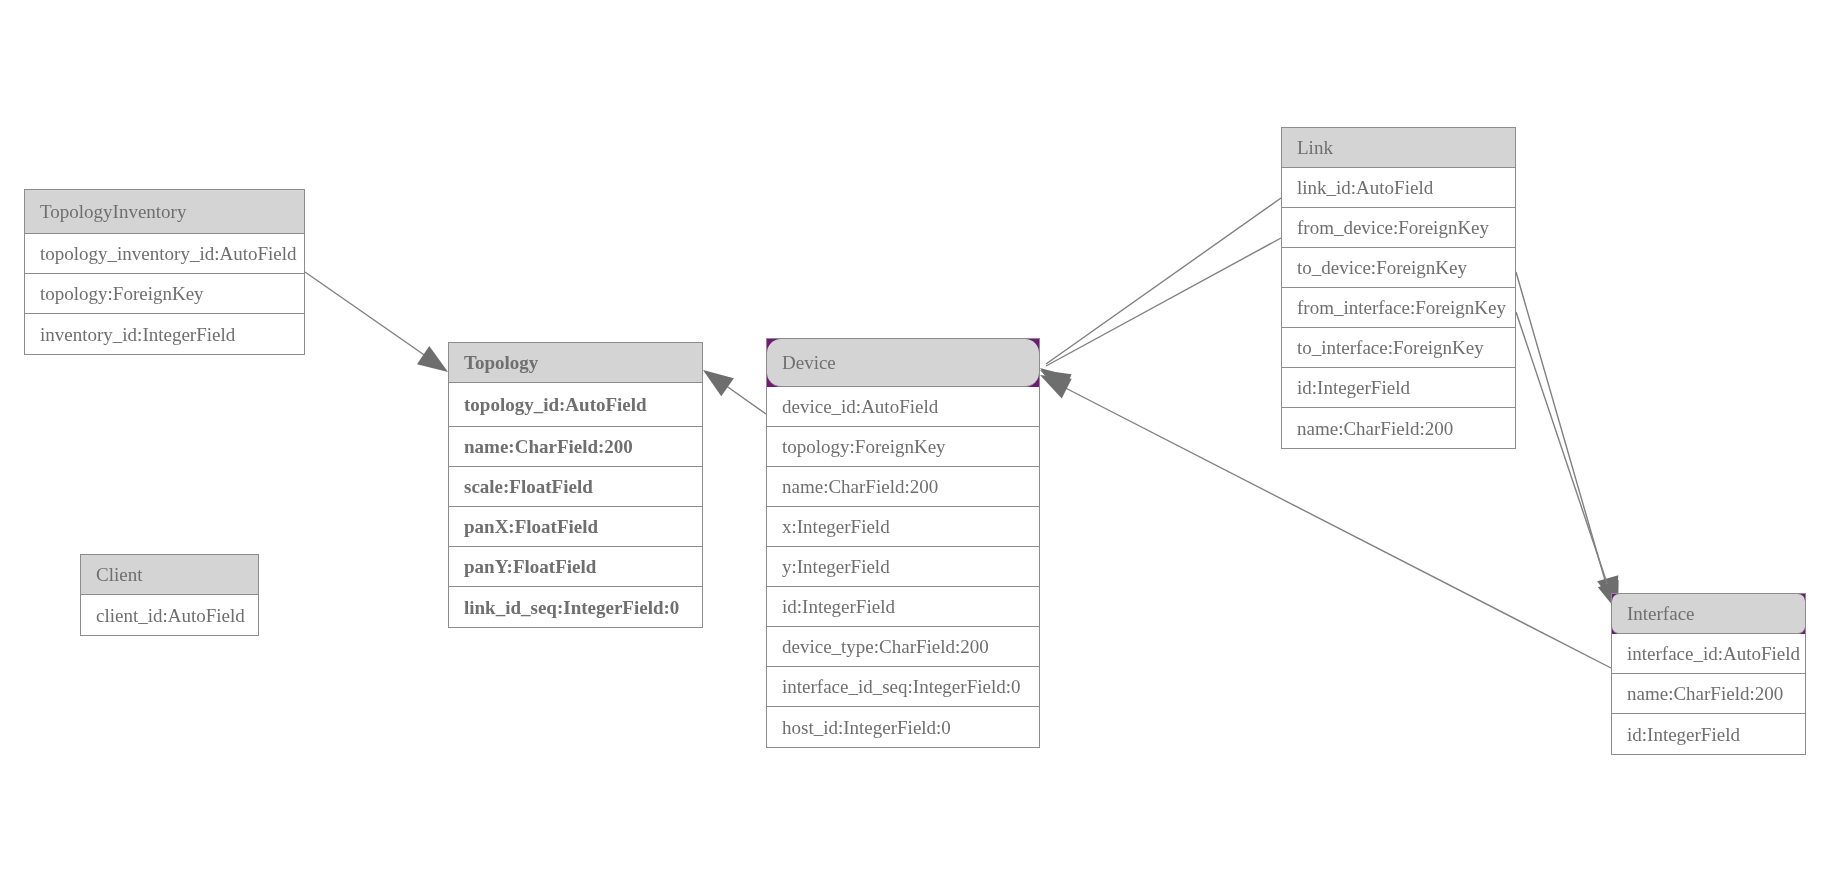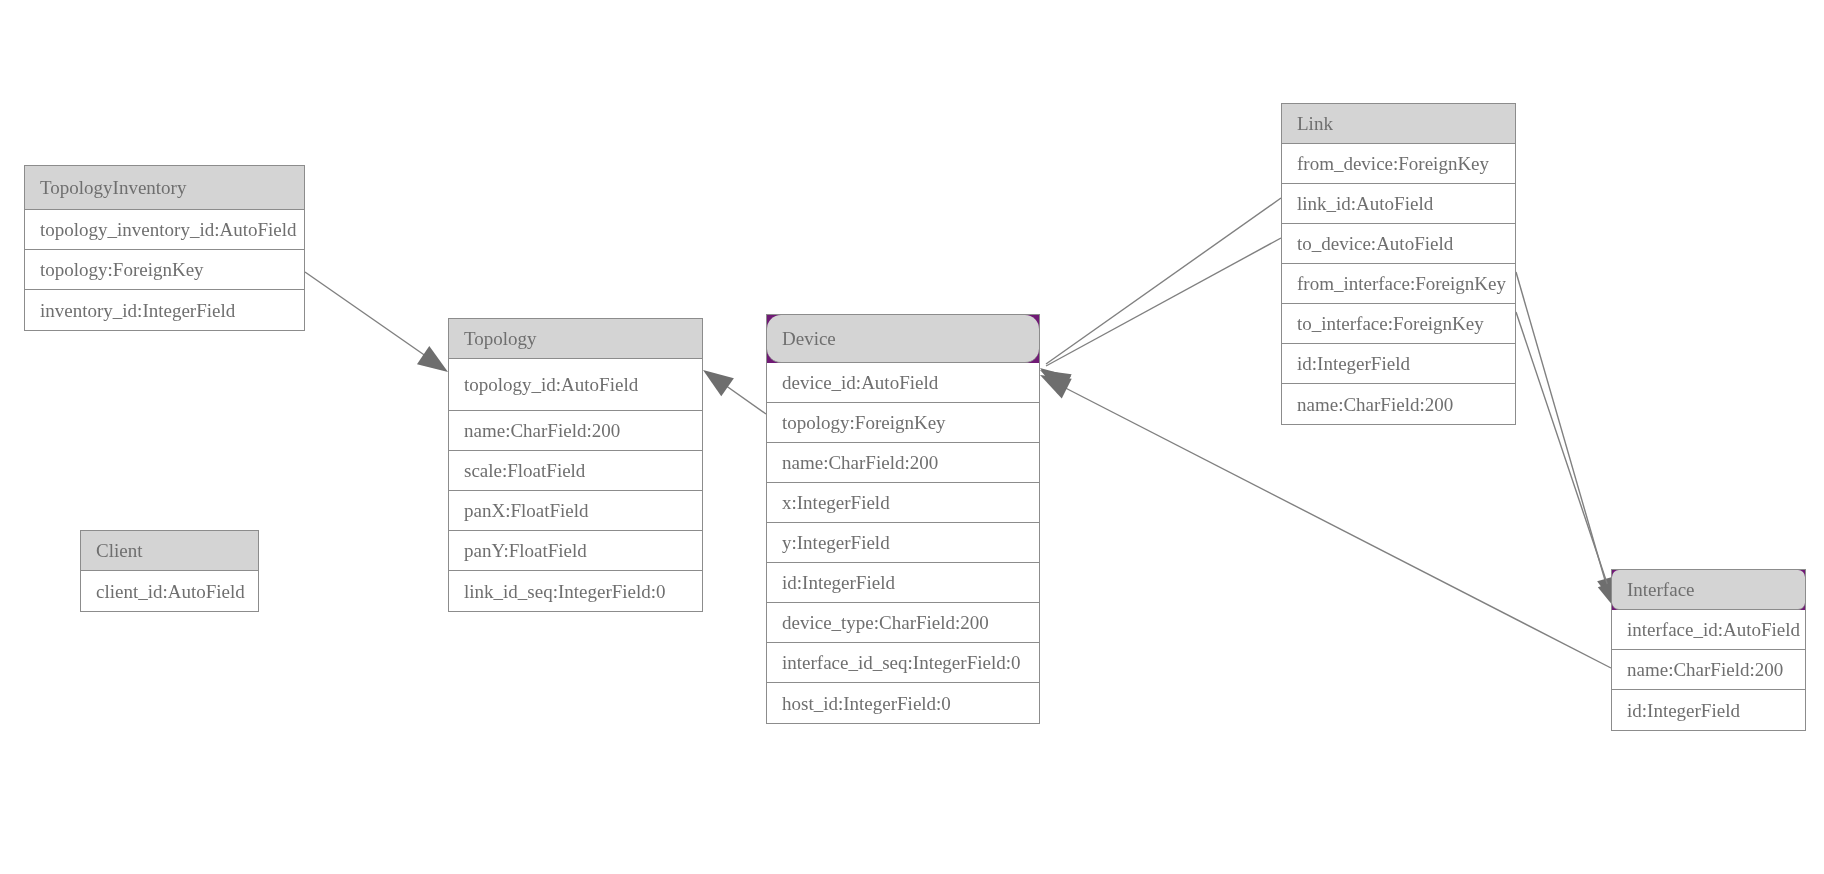--- a/index.html
+++ b/index.html
@@ -23,20 +23,21 @@
     width: 1824px;
     height: 874px;
     pointer-events: none;
   }
   .entity {
     position: absolute;
     box-sizing: border-box;
     border: 1.6px solid #8c8c8c;
     background: #701a75;
     z-index: 3;
+    margin-top: 24px;
   }
   .entity-header {
     box-sizing: border-box;
     background: #d4d4d4;
     border-bottom: 1.6px solid #8c8c8c;
     color: #6f6f6f;
     font-size: 19px;
     line-height: 1;
     display: flex;
     align-items: center;
@@ -101,46 +102,46 @@
       <div class="entity" style="left: 24px; top: 165px; width: 281px;">
         <div class="entity-header" style="height: 44px;">TopologyInventory</div>
         <div class="attr-row" style="height: 40px;">topology_inventory_id:AutoField</div>
         <div class="attr-row" style="height: 40px;">topology:ForeignKey</div>
         <div class="attr-row last" style="height: 40px;">inventory_id:IntegerField</div>
       </div>
       <div class="entity" style="left: 80px; top: 530px; width: 179px;">
         <div class="entity-header" style="height: 40px;">Client</div>
         <div class="attr-row last" style="height: 40px;">client_id:AutoField</div>
       </div>
-      <div class="entity" style="left: 448px; top: 318px; width: 255px;">
+      <div class="entity" style="left: 448px; top: 318px; width: 255px; font-weight: bold;">
         <div class="entity-header" style="height: 40px;">Topology</div>
-        <div class="attr-row" style="height: 52px; text-align: center;">topology_id:AutoField</div>
+        <div class="attr-row" style="height: 44px; text-align: center;">topology_id:AutoField</div>
         <div class="attr-row" style="height: 40px;">name:CharField:200</div>
         <div class="attr-row" style="height: 40px;">scale:FloatField</div>
         <div class="attr-row" style="height: 40px;">panX:FloatField</div>
         <div class="attr-row" style="height: 40px;">panY:FloatField</div>
         <div class="attr-row last" style="height: 40px;">link_id_seq:IntegerField:0</div>
       </div>
       <div class="entity" style="left: 766px; top: 314px; width: 274px;">
         <div class="entity-header" style="height: 48px; border-radius: 14px;">Device</div>
         <div class="attr-row" style="height: 40px;">device_id:AutoField</div>
         <div class="attr-row" style="height: 40px;">topology:ForeignKey</div>
         <div class="attr-row" style="height: 40px;">name:CharField:200</div>
         <div class="attr-row" style="height: 40px;">x:IntegerField</div>
         <div class="attr-row" style="height: 40px;">y:IntegerField</div>
         <div class="attr-row" style="height: 40px;">id:IntegerField</div>
         <div class="attr-row" style="height: 40px;">device_type:CharField:200</div>
         <div class="attr-row" style="height: 40px;">interface_id_seq:IntegerField:0</div>
         <div class="attr-row last" style="height: 40px;">host_id:IntegerField:0</div>
       </div>
       <div class="entity" style="left: 1281px; top: 103px; width: 235px;">
         <div class="entity-header" style="height: 40px;">Link</div>
+        <div class="attr-row" style="height: 40px;">link_id:AutoField</div>
         <div class="attr-row" style="height: 40px;">from_device:ForeignKey</div>
-        <div class="attr-row" style="height: 40px;">link_id:AutoField</div>
-        <div class="attr-row" style="height: 40px;">to_device:AutoField</div>
+        <div class="attr-row" style="height: 40px;">to_device:ForeignKey</div>
         <div class="attr-row" style="height: 40px;">from_interface:ForeignKey</div>
         <div class="attr-row" style="height: 40px;">to_interface:ForeignKey</div>
         <div class="attr-row" style="height: 40px;">id:IntegerField</div>
         <div class="attr-row last" style="height: 40px;">name:CharField:200</div>
       </div>
       <div class="entity" style="left: 1611px; top: 569px; width: 195px;">
         <div class="entity-header" style="height: 40px; border-radius: 7px;">Interface</div>
         <div class="attr-row" style="height: 40px;">interface_id:AutoField</div>
         <div class="attr-row" style="height: 40px;">name:CharField:200</div>
         <div class="attr-row last" style="height: 40px;">id:IntegerField</div>

